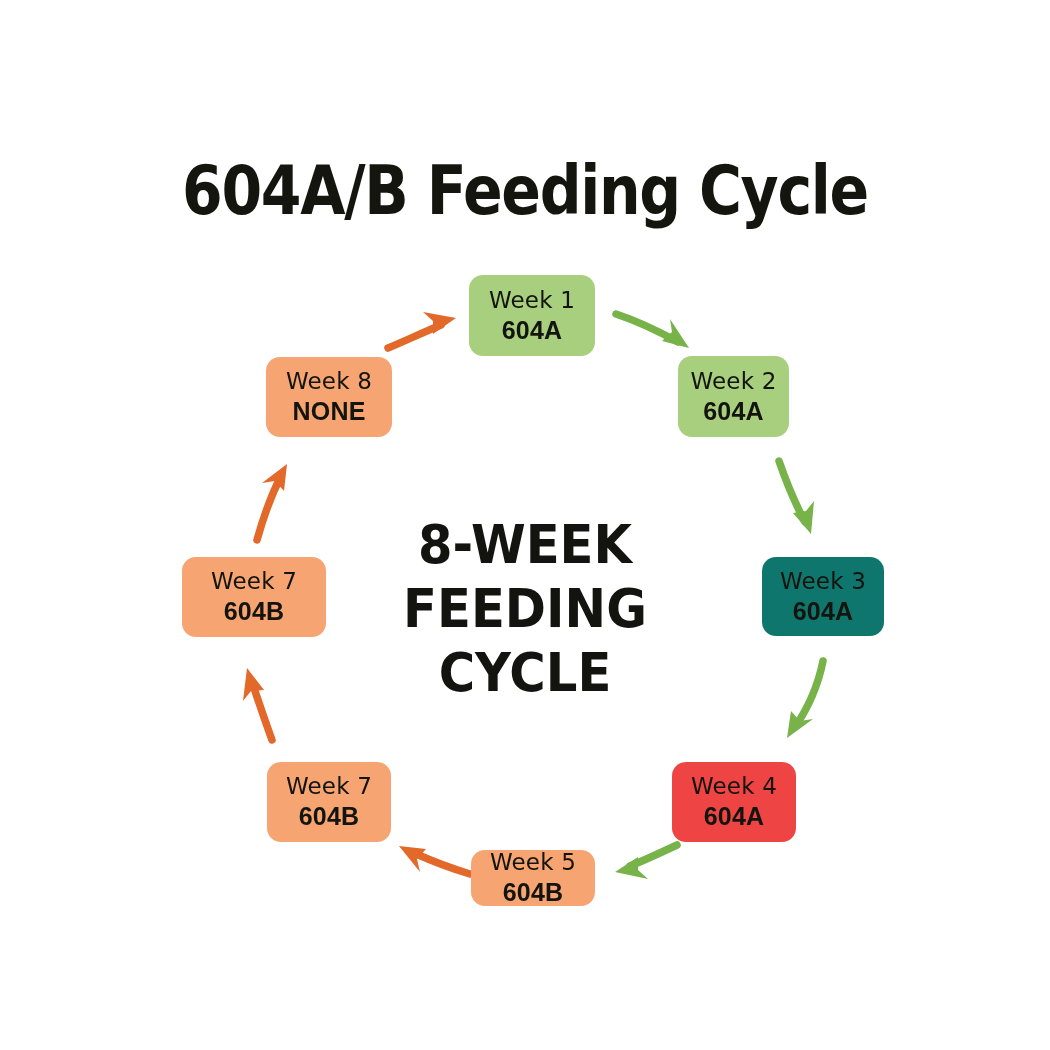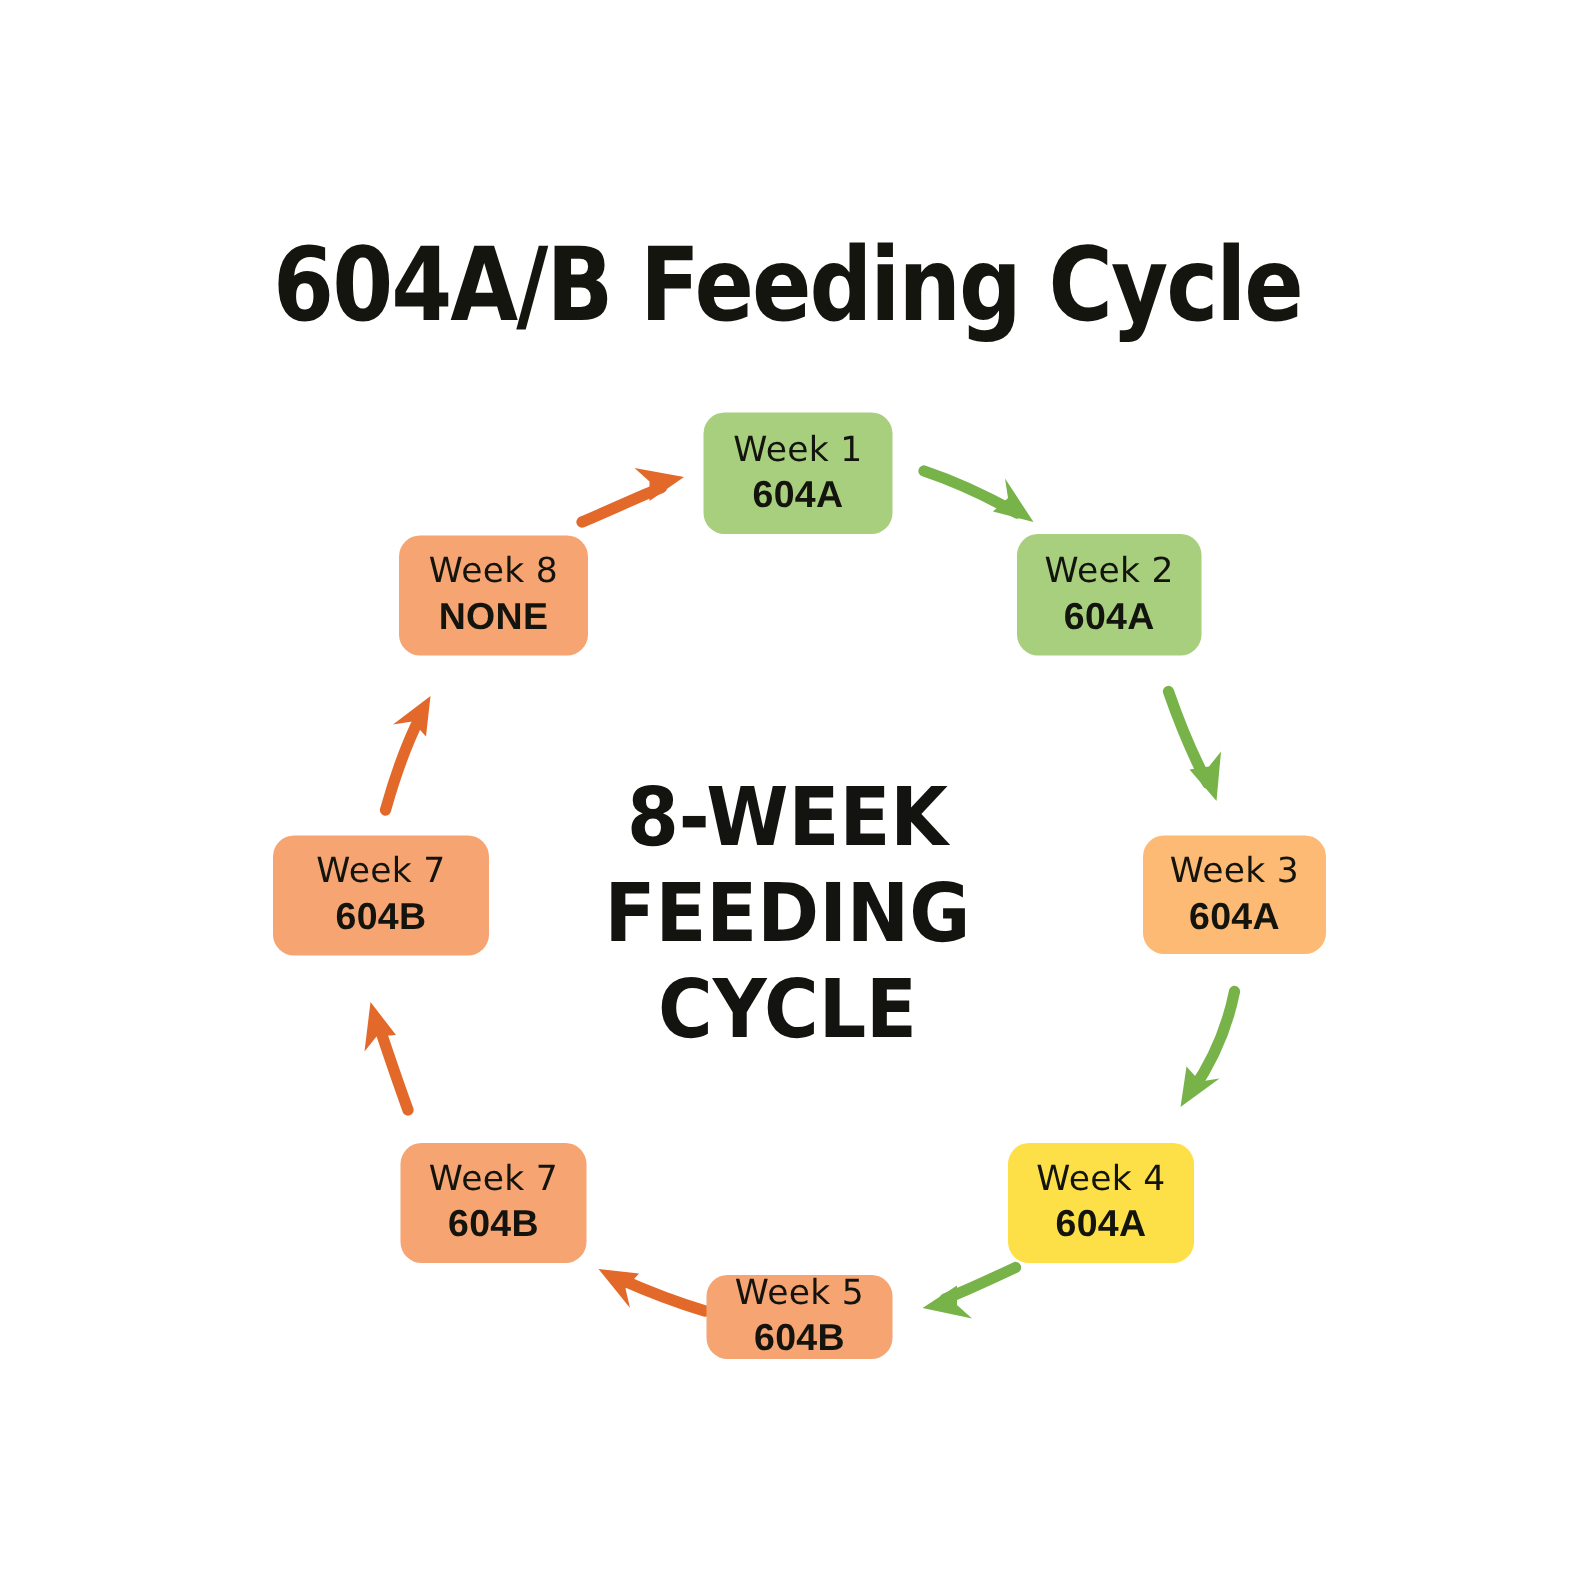--- a/index.html
+++ b/index.html
@@ -141,31 +141,31 @@
       <path d="M 388,348 C 407,340 424,332 441,325" stroke="#e2692a" stroke-width="7.5" stroke-linecap="round" fill="none"></path>
       <path d="M 456,318 L 433,334 L 433,321 L 423,312 Z" fill="#e2692a"></path>
     </g>
   </svg>
 
   <div class="week-box" style="left:469px; top:275px; width:126px; height:81px; background:#a8cf7e;">
     <span class="wk-label">Week 1</span>
     <span class="wk-product">604A</span>
   </div>
 
-  <div class="week-box" style="left:678px; top:356px; width:123px; height:81px; background:#a8cf7e;">
+  <div class="week-box" style="left:678px; top:356px; width:111px; height:81px; background:#a8cf7e;">
     <span class="wk-label">Week 2</span>
     <span class="wk-product">604A</span>
   </div>
 
-  <div class="week-box" style="left:762px; top:557px; width:122px; height:79px; background:#fdba74;">
+  <div class="week-box" style="left:762px; top:557px; width:122px; height:79px; background:#0f766e;">
     <span class="wk-label">Week 3</span>
     <span class="wk-product">604A</span>
   </div>
 
-  <div class="week-box" style="left:672px; top:762px; width:124px; height:80px; background:#fde047;">
+  <div class="week-box" style="left:672px; top:762px; width:124px; height:80px; background:#ef4444;">
     <span class="wk-label">Week 4</span>
     <span class="wk-product">604A</span>
   </div>
 
   <div class="week-box" style="left:471px; top:850px; width:124px; height:56px; background:#f5a472;">
     <span class="wk-label">Week 5</span>
     <span class="wk-product">604B</span>
   </div>
 
   <div class="week-box" style="left:267px; top:762px; width:124px; height:80px; background:#f5a472;">

